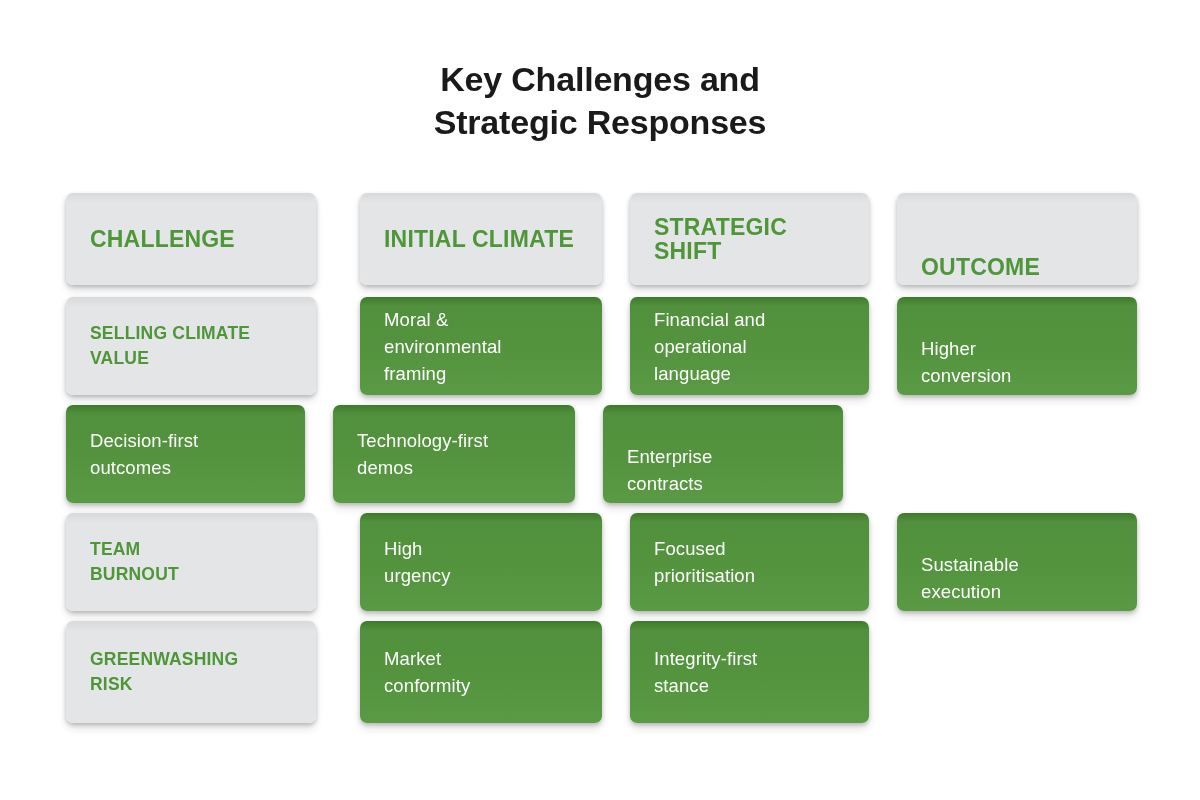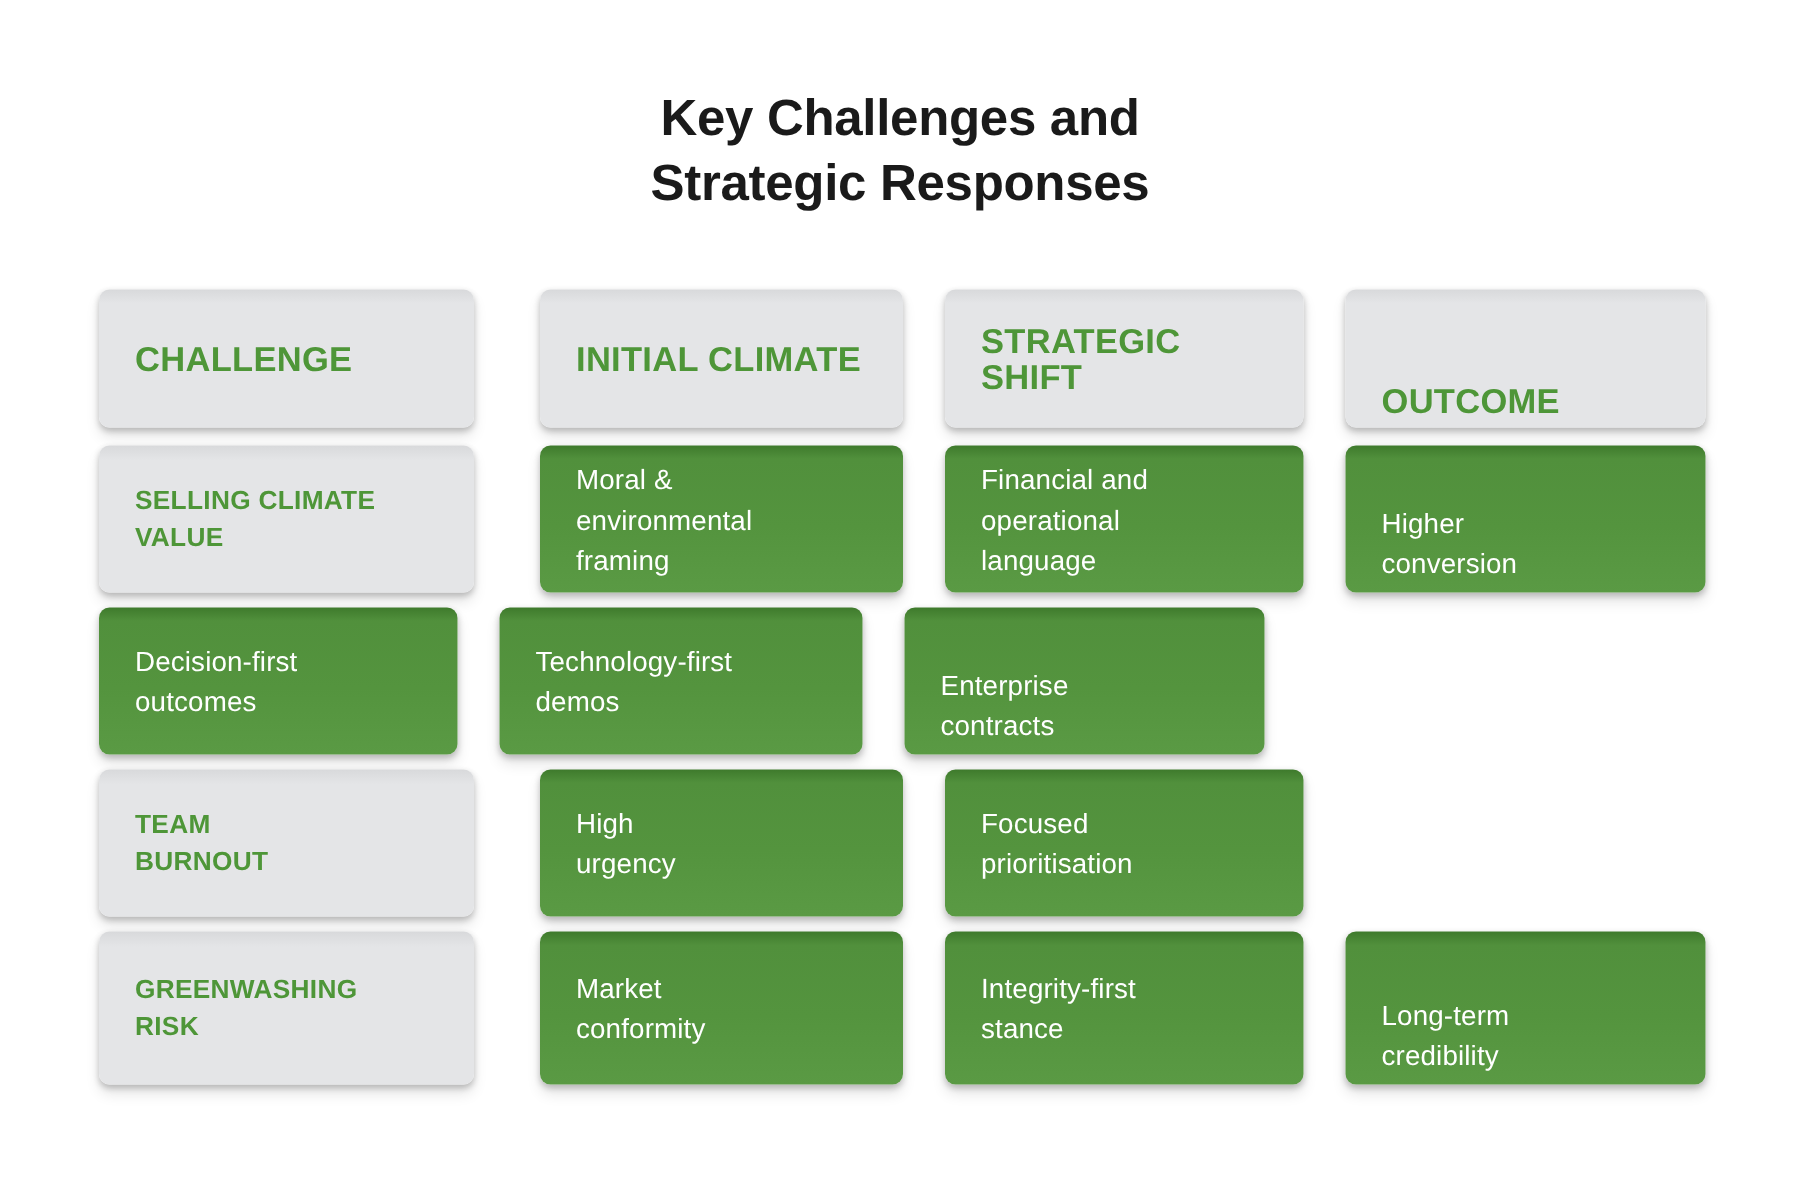--- a/index.html
+++ b/index.html
@@ -179,35 +179,35 @@
 BURNOUT</span>
       </div>
       <div class="cell green c2">
         <span class="cell-text">High
 urgency</span>
       </div>
       <div class="cell green c3">
         <span class="cell-text">Focused
 prioritisation</span>
       </div>
+      <div class="cell green c4">
+        <span class="cell-text">Sustainable
+execution</span>
+      </div>
     </div>
 
     <div class="row data-row">
       <div class="cell gray c1">
         <span class="challenge-label">GREENWASHING
 RISK</span>
       </div>
       <div class="cell green c2">
         <span class="cell-text">Market
 conformity</span>
       </div>
       <div class="cell green c3">
         <span class="cell-text">Integrity-first
 stance</span>
       </div>
-      <div class="cell green c4">
-        <span class="cell-text">Long-term
-credibility</span>
-      </div>
     </div>
 
   </div>
 </div>
 
 </body></html>

